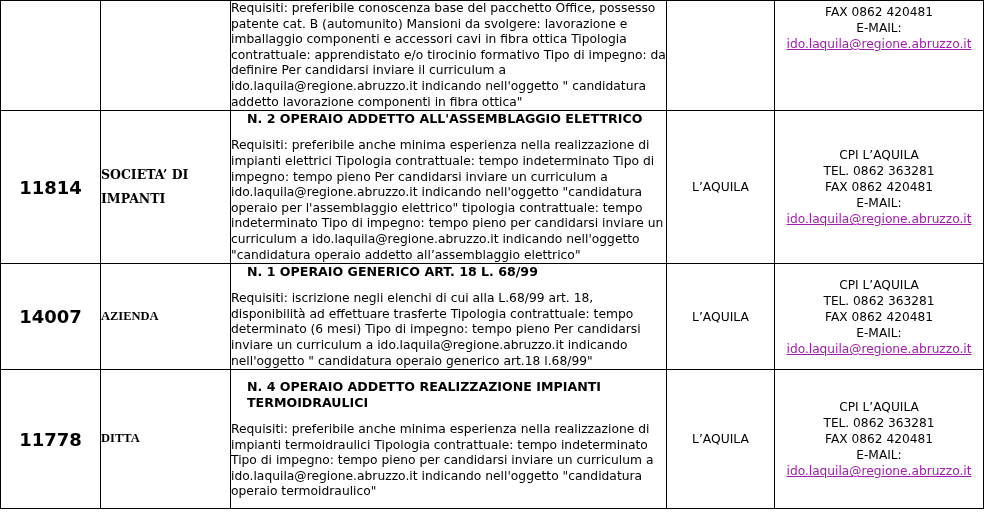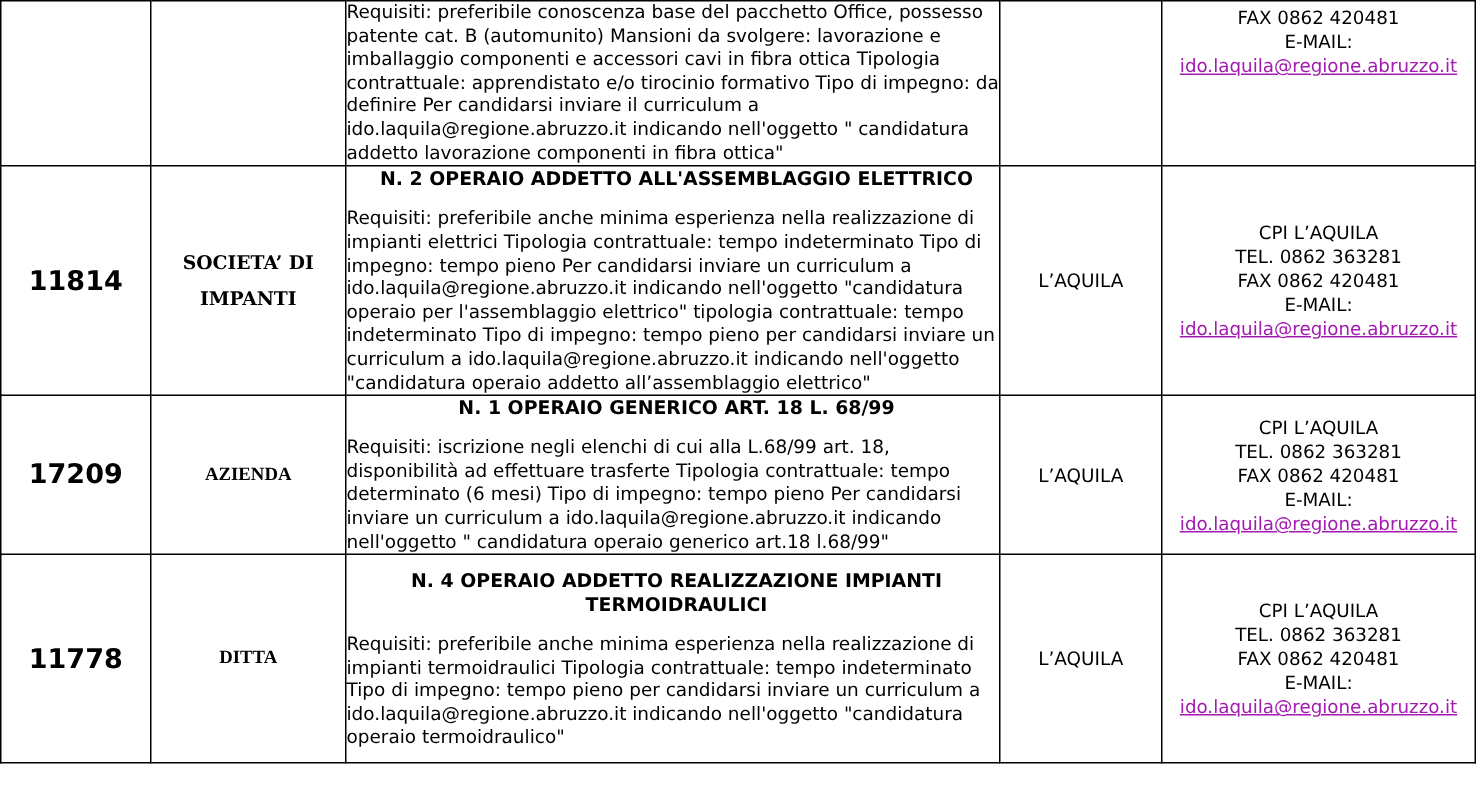--- a/index.html
+++ b/index.html
@@ -37,42 +37,40 @@
   col.c-desc    { width: 436px; }
   col.c-city    { width: 108px; }
   col.c-contact { width: 209px; }
 
   .cell-id {
     text-align: center;
     font-weight: bold;
     font-size: 18px;
   }
   .cell-company {
-    text-align: center;
     font-weight: bold;
     font-family: "DejaVu Serif", "Liberation Serif", serif;
     font-size: 12.5px;
     line-height: 1.9;
     padding: 0 4px;
   }
   .cell-company.sans {
     font-family: Liberation Serif, serif;
   }
   .cell-desc {
     vertical-align: top;
     padding: 3px 5px 4px 7px;
     font-size: 12.3px;
     line-height: 1.27;
   }
   .desc-title {
     font-weight: bold;
     font-size: 12.6px;
     line-height: 1.3;
-    margin: 0 0 0.85em 5px;
-    text-align: center;
+    margin: 0 0 0.85em 16px;
   }
   .desc-body {
     margin: 0;
   }
   .cell-city {
     text-align: center;
     font-size: 12.3px;
     margin-left: 25px;
   }
   .cell-contact {
@@ -142,21 +140,21 @@
           <span class="contact-line">CPI L’AQUILA</span>
           <span class="contact-line">TEL. 0862 363281</span>
           <span class="contact-line">FAX 0862 420481</span>
           <span class="contact-line">E-MAIL:</span>
           <a class="contact-line email-link" href="#">ido.laquila@regione.abruzzo.it</a>
         </td>
       </tr>
 
       <tr style="height:95px;">
         <td class="cell-id">
-          <span>17209</span>
+          <span>14007</span>
         </td>
         <td class="cell-company sans">
           <span>AZIENDA</span>
         </td>
         <td class="cell-desc">
           <p class="desc-title">N. 1 OPERAIO GENERICO ART. 18 L. 68/99</p>
           <p class="desc-body">Requisiti: iscrizione negli elenchi di cui alla L.68/99 art. 18, disponibilità ad effettuare trasferte Tipologia contrattuale: tempo determinato (6 mesi) Tipo di impegno: tempo pieno Per candidarsi inviare un curriculum a ido.laquila@regione.abruzzo.it indicando nell'oggetto " candidatura operaio generico art.18 l.68/99"</p>
         </td>
         <td class="cell-city">
           <span>L’AQUILA</span>

